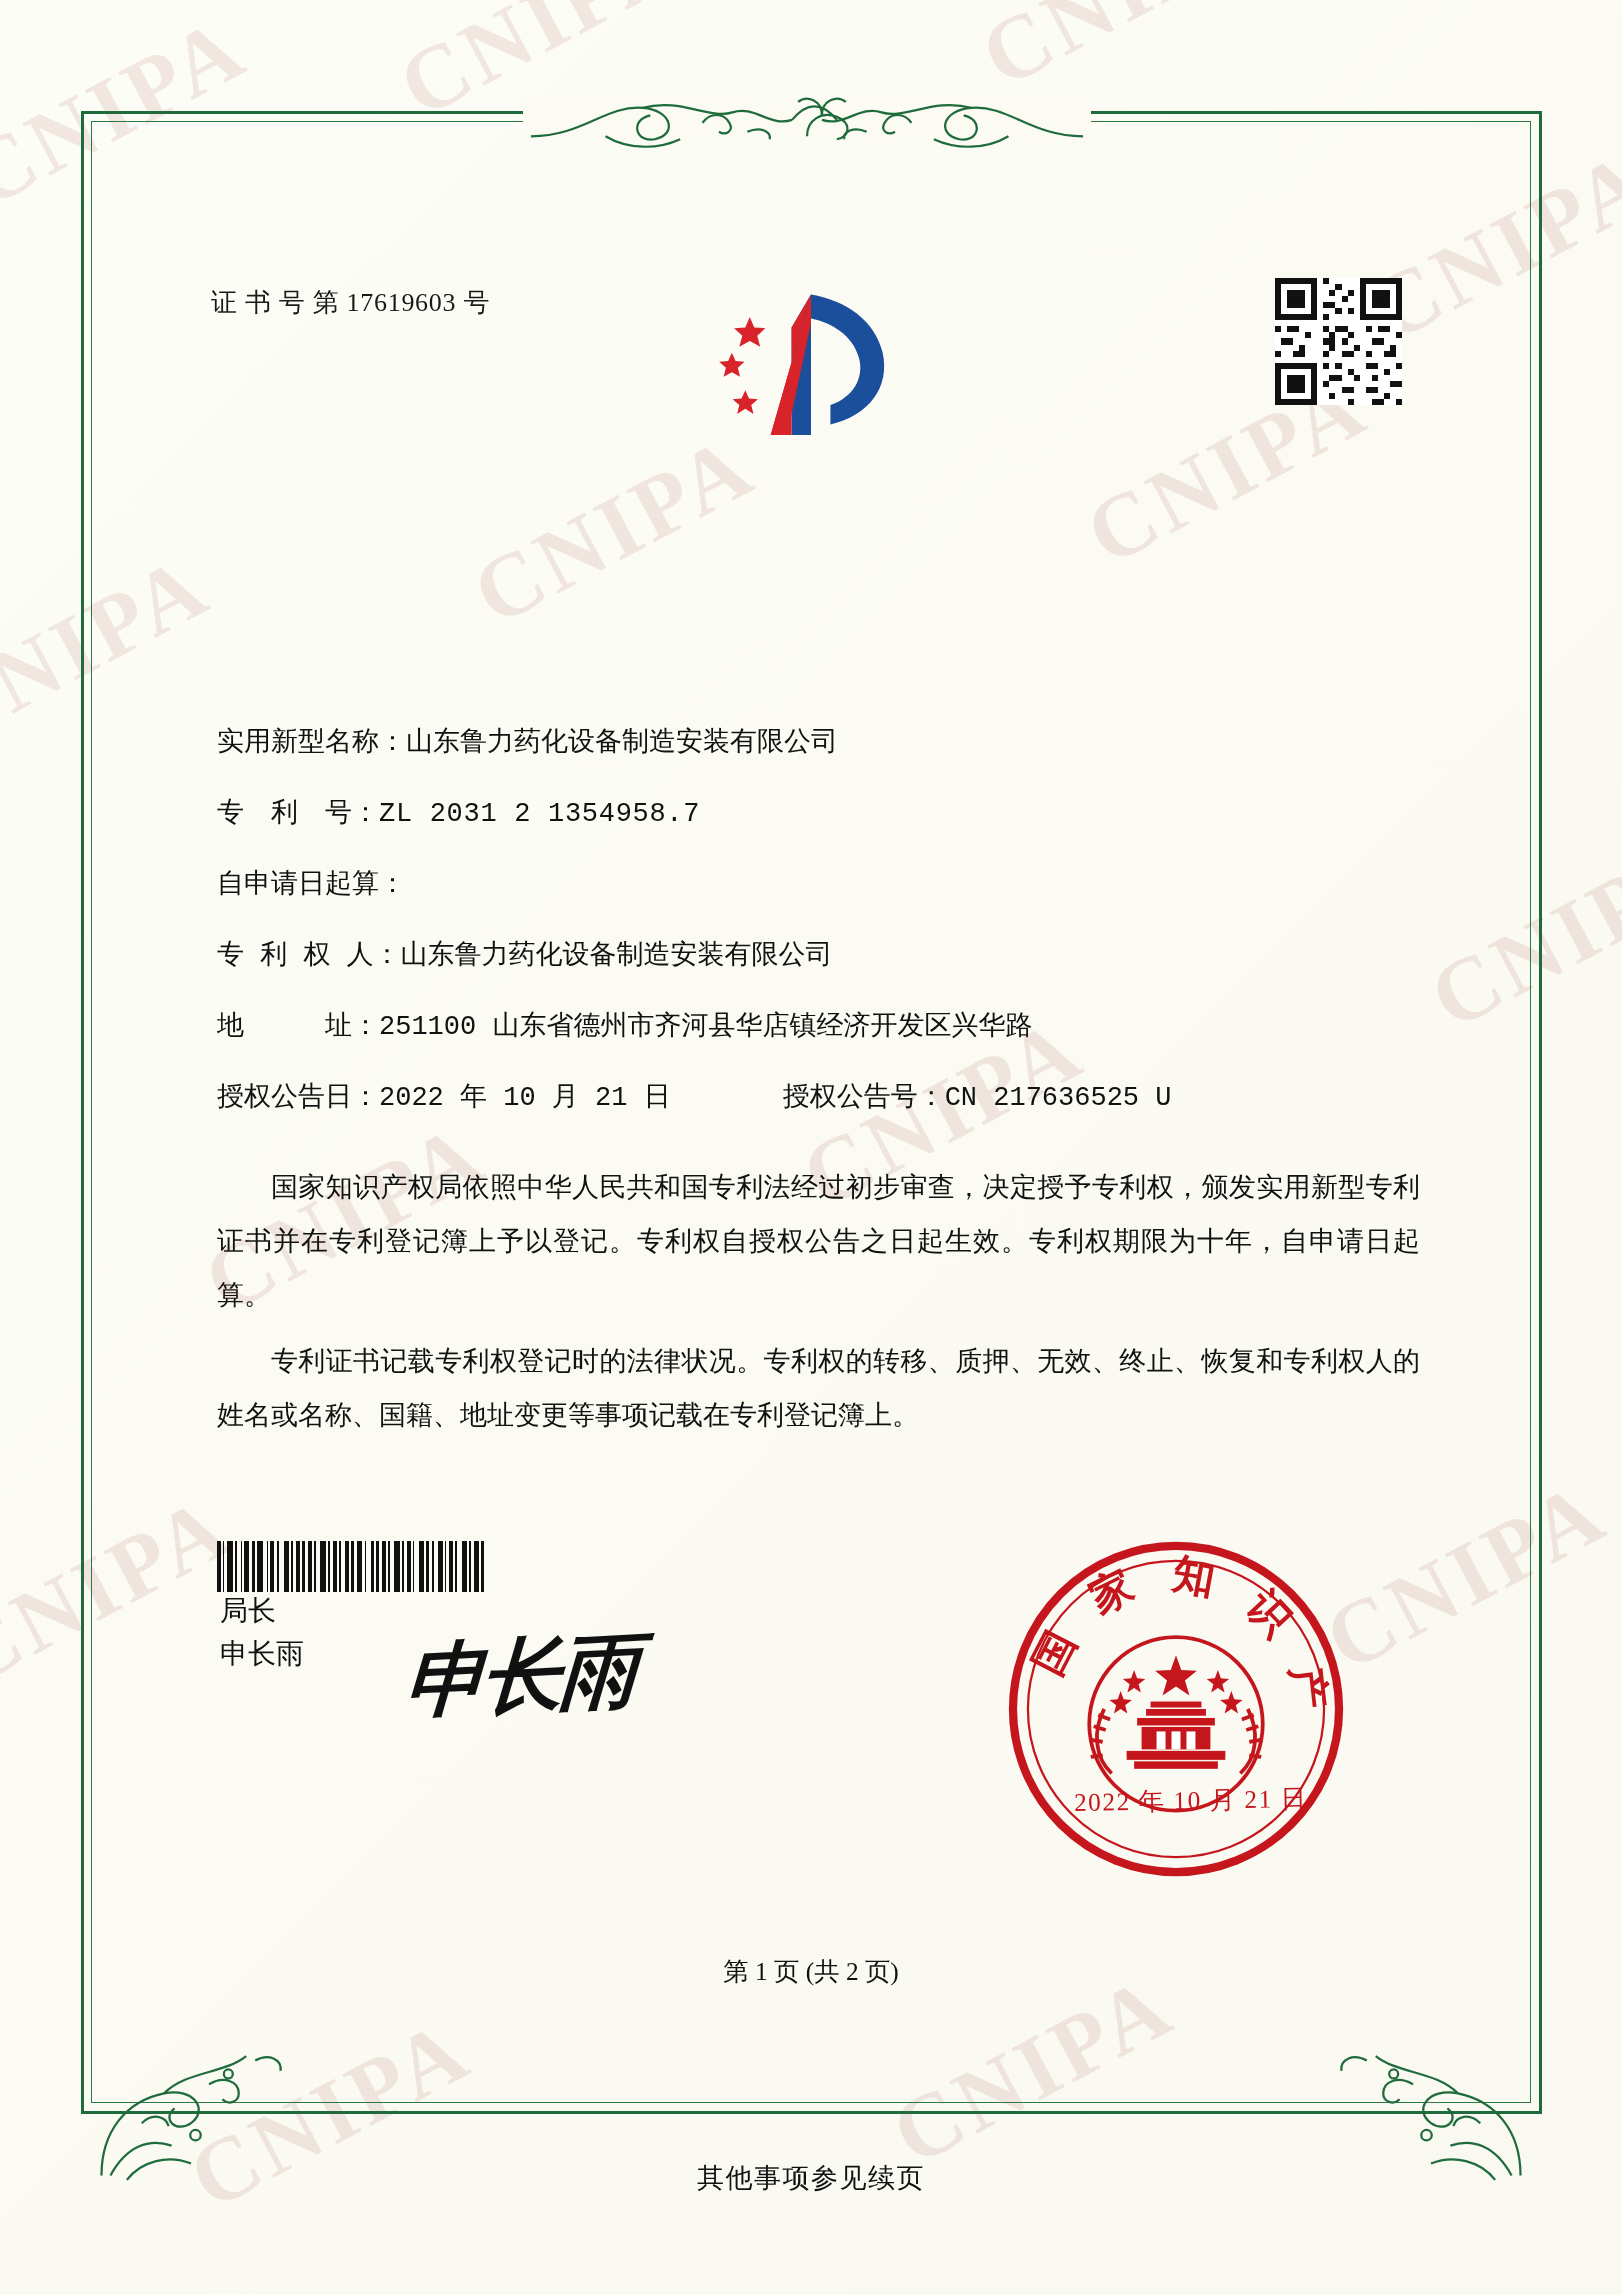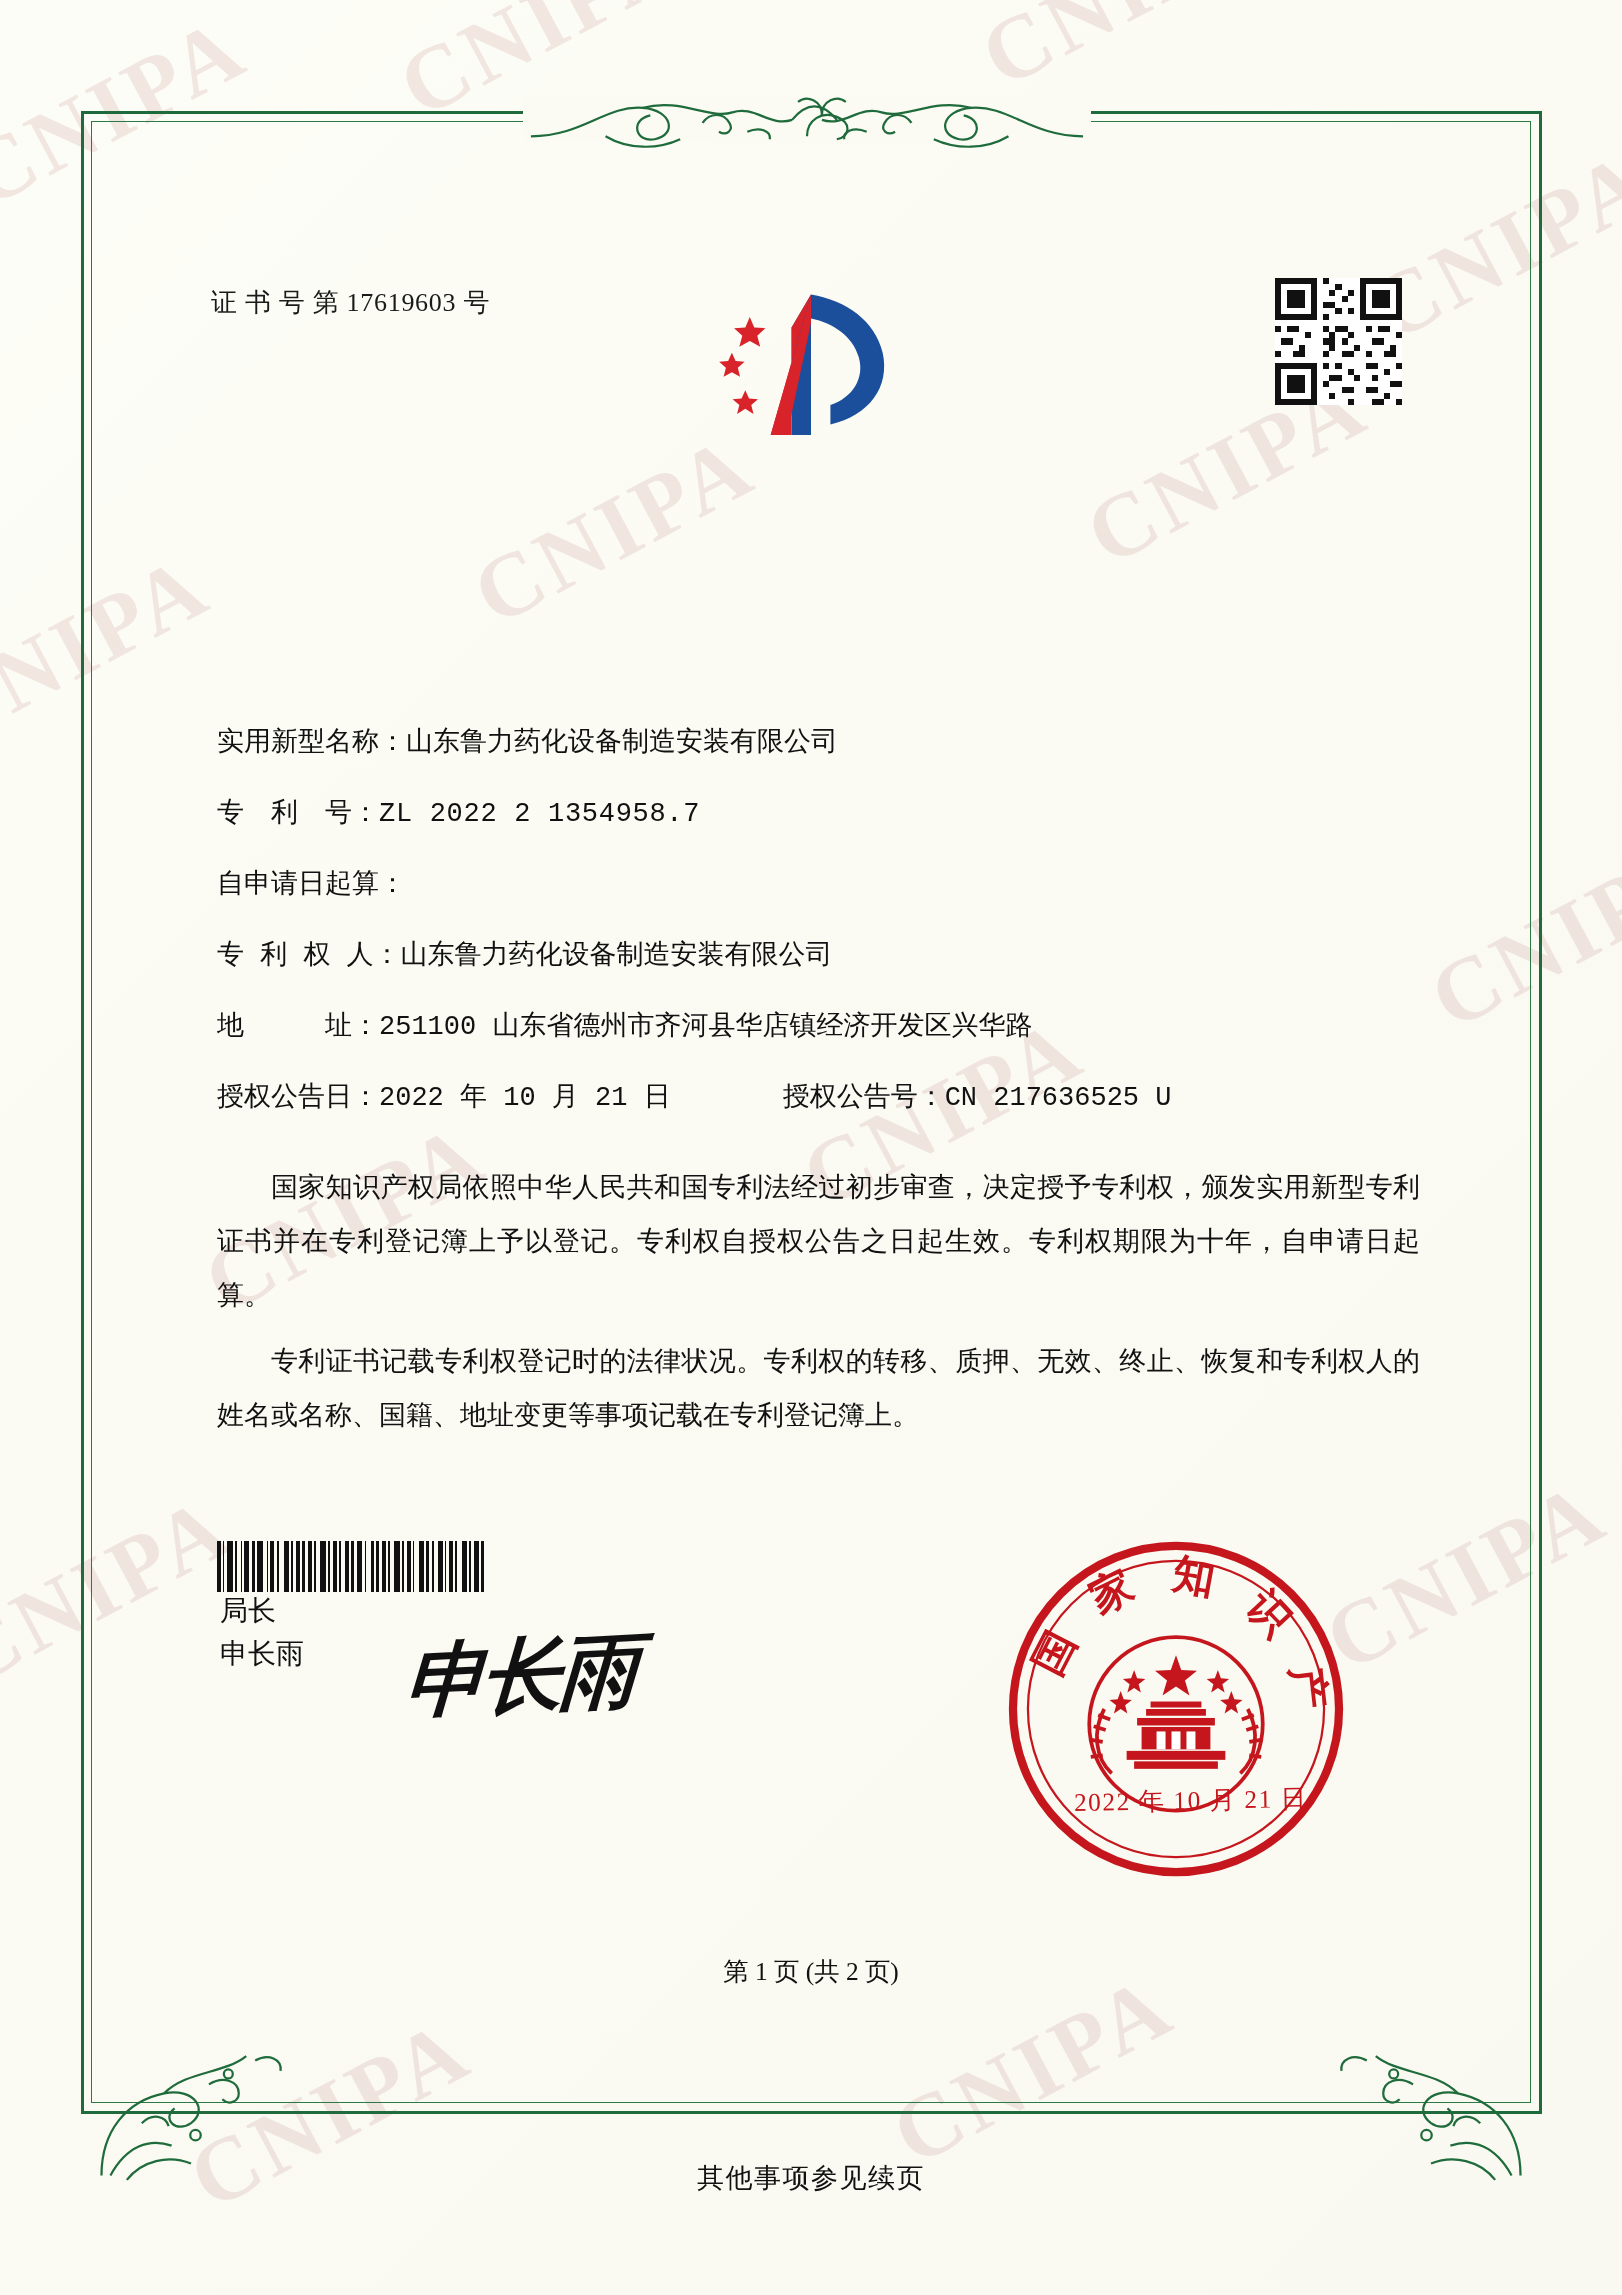--- a/index.html
+++ b/index.html
@@ -428,21 +428,21 @@
     <div class="fields">
 
       <div class="field-row">
         <span class="field-label">实用新型名称：</span>
         <span class="field-value">山东鲁力药化设备制造安装有限公司</span>
       </div>
 
 
       <div class="field-row mono">
         <span class="field-label">专　利　号：</span>
-        <span class="field-value">ZL 2022 2 1354958.7</span>
+        <span class="field-value">ZL 2031 2 1354958.7</span>
       </div>
 
       <div class="field-row">
         <span class="field-label">自申请日起算：</span>
       </div>
 
       <div class="field-row">
         <span class="field-label">专 利 权 人：</span>
         <span class="field-value">山东鲁力药化设备制造安装有限公司</span>
       </div>

